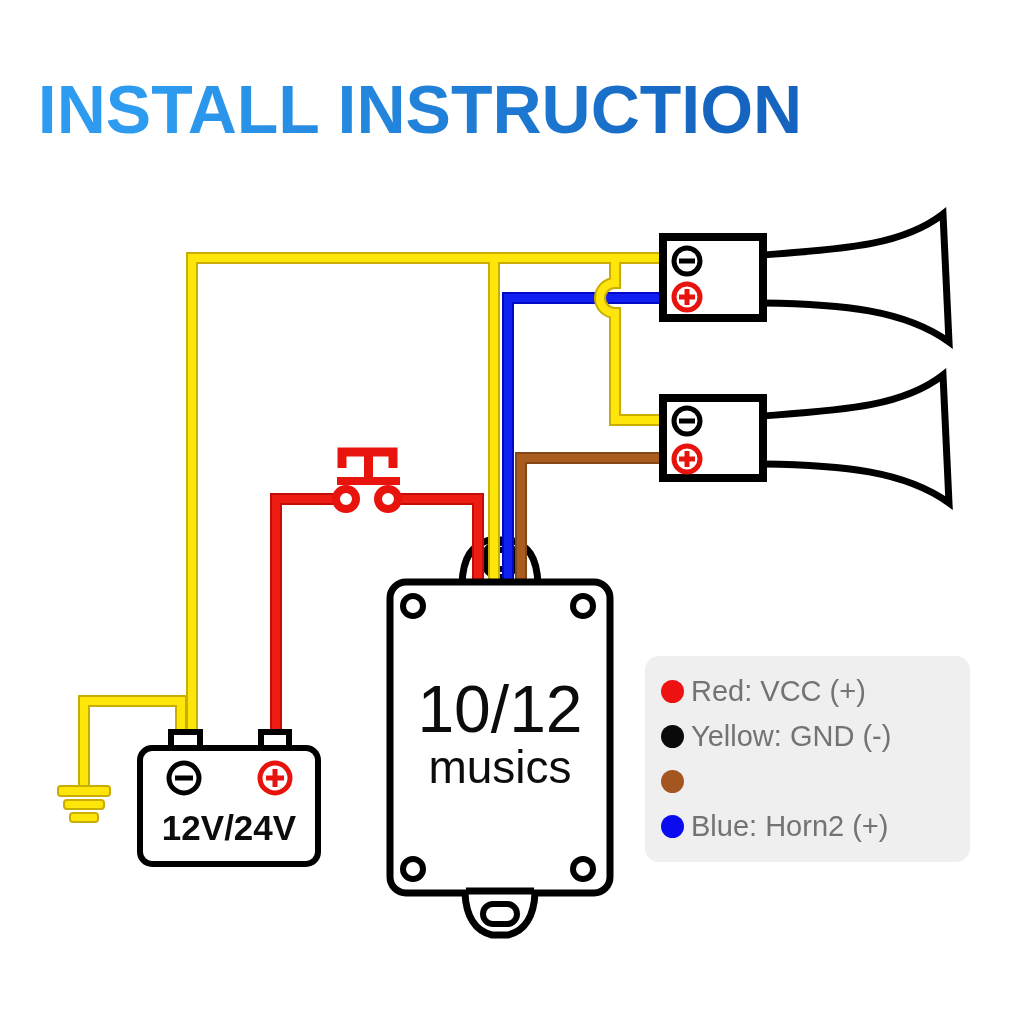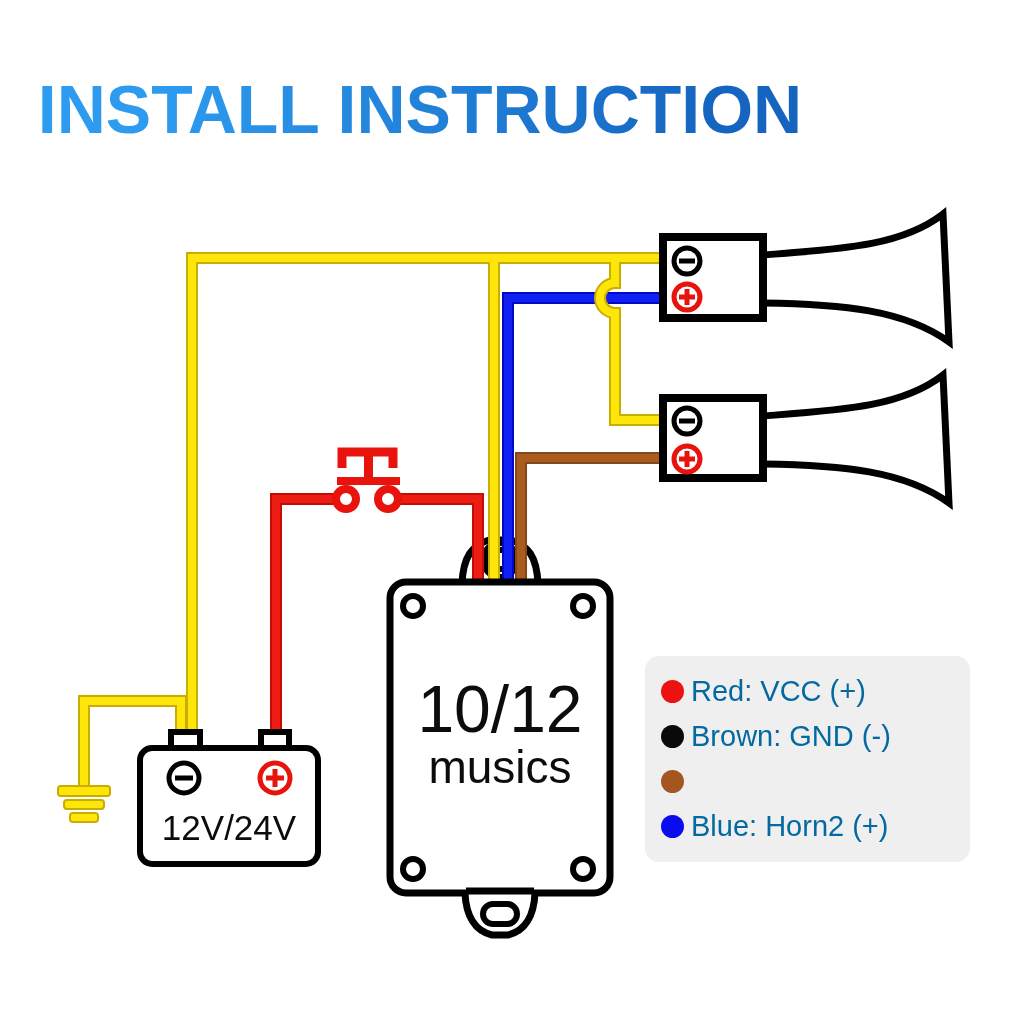--- a/index.html
+++ b/index.html
@@ -11,40 +11,40 @@
   .page-title{
     position:absolute;left:0;top:70px;width:840px;text-align:center;
     font-size:68px;font-weight:700;letter-spacing:0px;
     background:linear-gradient(90deg,#2d9cf0 0%,#2d9cf0 18%,#1565c0 85%);
     -webkit-background-clip:text;background-clip:text;
     color:transparent;white-space:nowrap;
   }
 
   .batt-label{
     position:absolute;left:140px;top:808px;width:178px;text-align:center;
-    font-size:35px;font-weight:400;color:#0c0c0c;
+    font-size:35px;font-weight:700;color:#0c0c0c;
   }
   .ctrl-line1{
     position:absolute;left:390px;top:676px;width:220px;text-align:center;
     font-size:66px;font-weight:400;color:#0c0c0c;line-height:1;
   }
   .ctrl-line2{
     position:absolute;left:390px;top:744px;width:220px;text-align:center;
     font-size:46px;font-weight:500;color:#0c0c0c;line-height:1;
   }
 
   .legend{
     position:absolute;left:645px;top:656px;width:325px;height:206px;
     background:#efefef;border-radius:14px;box-sizing:border-box;
     padding:13px 0 0 16px;display:flex;flex-direction:column;
   }
   .legend-item{display:flex;align-items:center;height:45px;}
   .legend-dot{width:23px;height:23px;border-radius:50%;flex:0 0 auto;
     margin-right:7px;background:#000;}
-  .legend-label{font-size:29px;color:#0369a1;white-space:nowrap;}
+  .legend-label{font-size:29px;color:#737373;white-space:nowrap;}
 </style>
 </head>
 <body>
 
 <div class="stage">
 
   <div class="page-title">INSTALL INSTRUCTION</div>
 
   <svg class="diagram" width="1024" height="1024" viewBox="0 0 1024 1024">
 
@@ -161,21 +161,21 @@
   <div class="ctrl-line1">10/12</div>
   <div class="ctrl-line2">musics</div>
 
   <div class="legend">
     <div class="legend-item">
       <span class="legend-dot" style="background: rgb(238, 17, 17);"></span>
       <span class="legend-label">Red: VCC (+)</span>
     </div>
     <div class="legend-item">
       <span class="legend-dot" style="background: rgb(10, 10, 10);"></span>
-      <span class="legend-label">Brown: GND (-)</span>
+      <span class="legend-label">Yellow: GND (-)</span>
     </div>
     <div class="legend-item">
       <span class="legend-dot" style="background: rgb(165, 85, 31);"></span>
     </div>
     <div class="legend-item">
       <span class="legend-dot" style="background: rgb(11, 11, 240);"></span>
       <span class="legend-label">Blue: Horn2 (+)</span>
     </div>
   </div>
 

